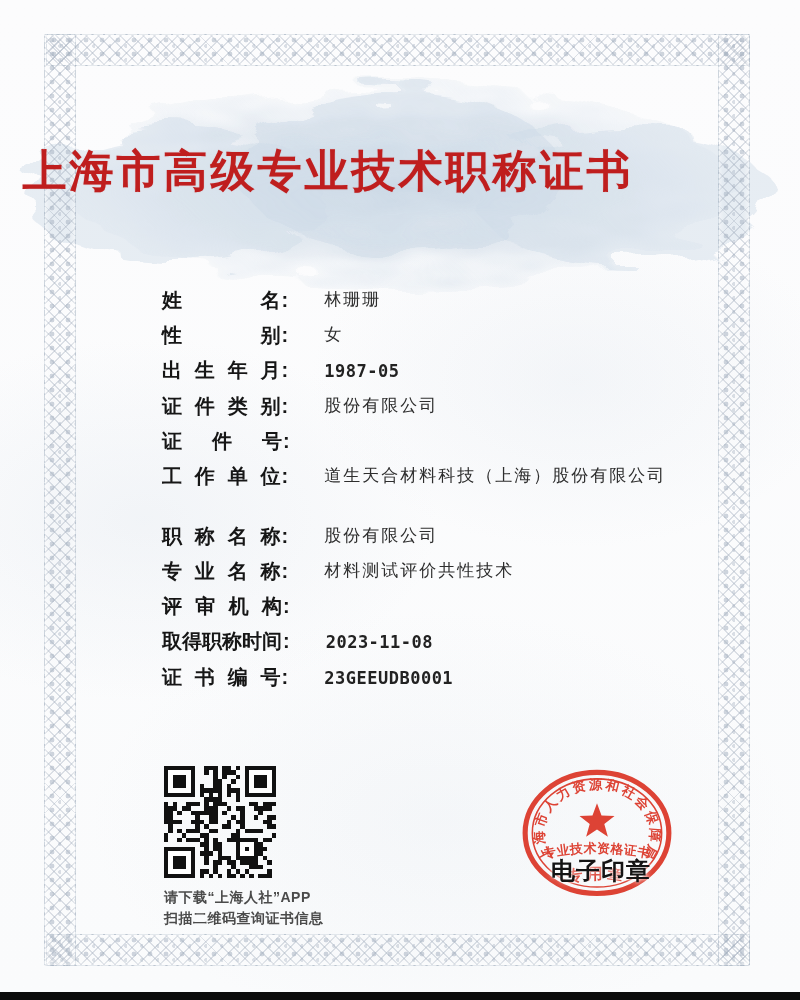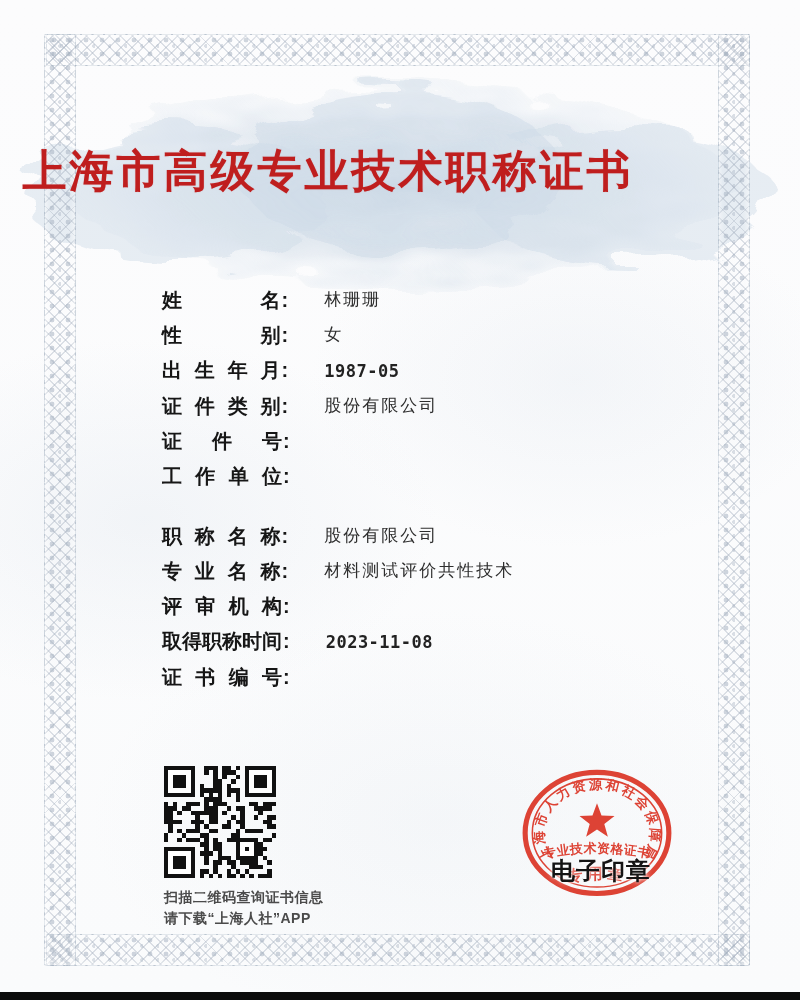--- a/index.html
+++ b/index.html
@@ -168,20 +168,21 @@
         <span class="colon">:</span>
     </div>
     <div class="row">
       <span class="label">
           <span>工</span>
           <span>作</span>
           <span>单</span>
           <span>位</span>
         </span>
         <span class="colon">:</span>
+      <span class="value">道生天合材料科技（上海）股份有限公司</span>
     </div>
   </div>
 
   <div class="group-b">
     <div class="row">
       <span class="label">
           <span>职</span>
           <span>称</span>
           <span>名</span>
           <span>称</span>
@@ -224,20 +225,21 @@
       <span class="value num">2023-11-08</span>
     </div>
     <div class="row">
       <span class="label">
           <span>证</span>
           <span>书</span>
           <span>编</span>
           <span>号</span>
         </span>
         <span class="colon">:</span>
+      <span class="value num">23GEEUDB0001</span>
     </div>
   </div>
 </div>
 
 <div class="qr-block">
   <svg id="qr" width="112" height="112" viewBox="0 0 25 25">
       <rect x="9" y="0" width="1" height="1" fill="#111"></rect>
       <rect x="10" y="0" width="1" height="1" fill="#111"></rect>
       <rect x="11" y="0" width="1" height="1" fill="#111"></rect>
       <rect x="13" y="0" width="1" height="1" fill="#111"></rect>
@@ -438,22 +440,22 @@
       <rect x="19" y="1" width="5" height="5" fill="#fff"></rect>
       <rect x="20" y="2" width="3" height="3" fill="#111"></rect>
       <rect x="0" y="18" width="7" height="7" fill="#111"></rect>
       <rect x="1" y="19" width="5" height="5" fill="#fff"></rect>
       <rect x="2" y="20" width="3" height="3" fill="#111"></rect>
       <rect x="16" y="16" width="5" height="5" fill="#111"></rect>
       <rect x="17" y="17" width="3" height="3" fill="#fff"></rect>
       <rect x="18" y="18" width="1" height="1" fill="#111"></rect>
     </svg>
   <div class="qr-caption">
+    <div>请下载“上海人社”APP</div>
     <div>扫描二维码查询证书信息</div>
-    <div>请下载“上海人社”APP</div>
   </div>
 </div>
 
 <svg class="seal" viewBox="0 0 150 128">
   <defs>
     <path id="arcTop" d="M 32.4 87.7 A 52 43 0 1 1 117.6 87.7" fill="none"></path>
     <path id="arcMid" d="M 21 88 Q 75 76 129 88" fill="none"></path>
     <path id="arcBot" d="M 42 112 Q 75 104 108 112" fill="none"></path>
   </defs>
   <ellipse cx="75" cy="63" rx="70" ry="59" fill="none" stroke="var(--seal_red)" stroke-width="5"></ellipse>

